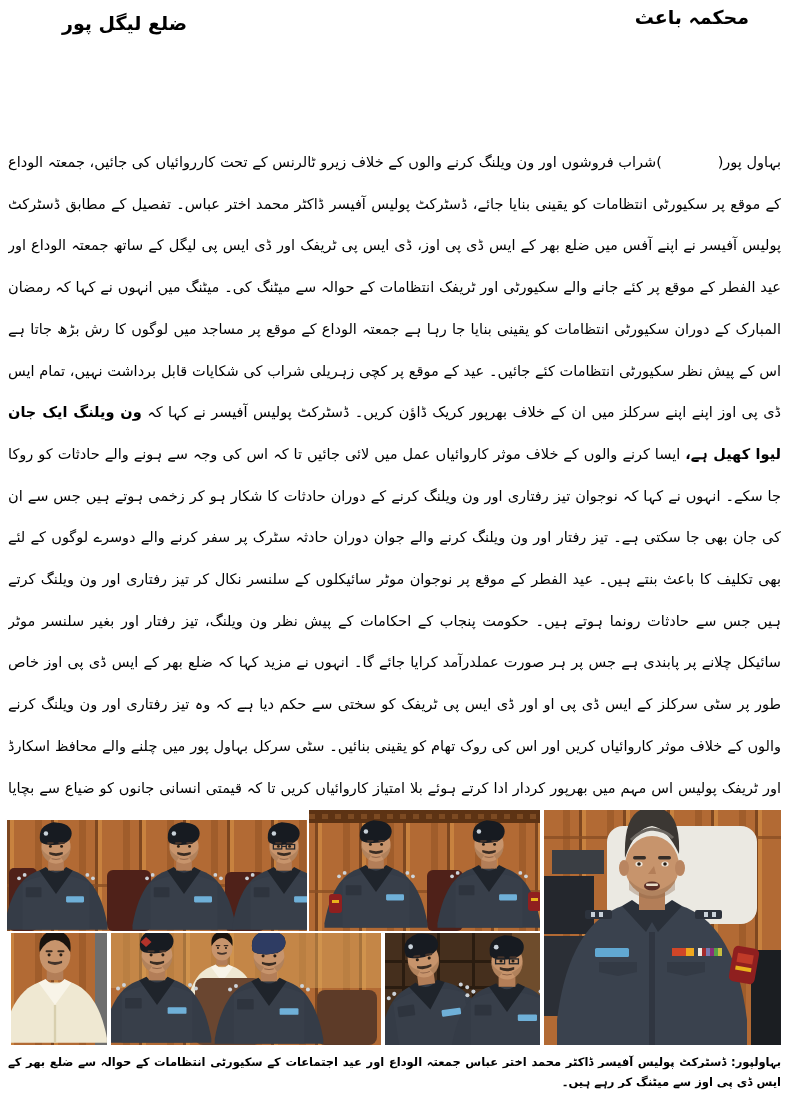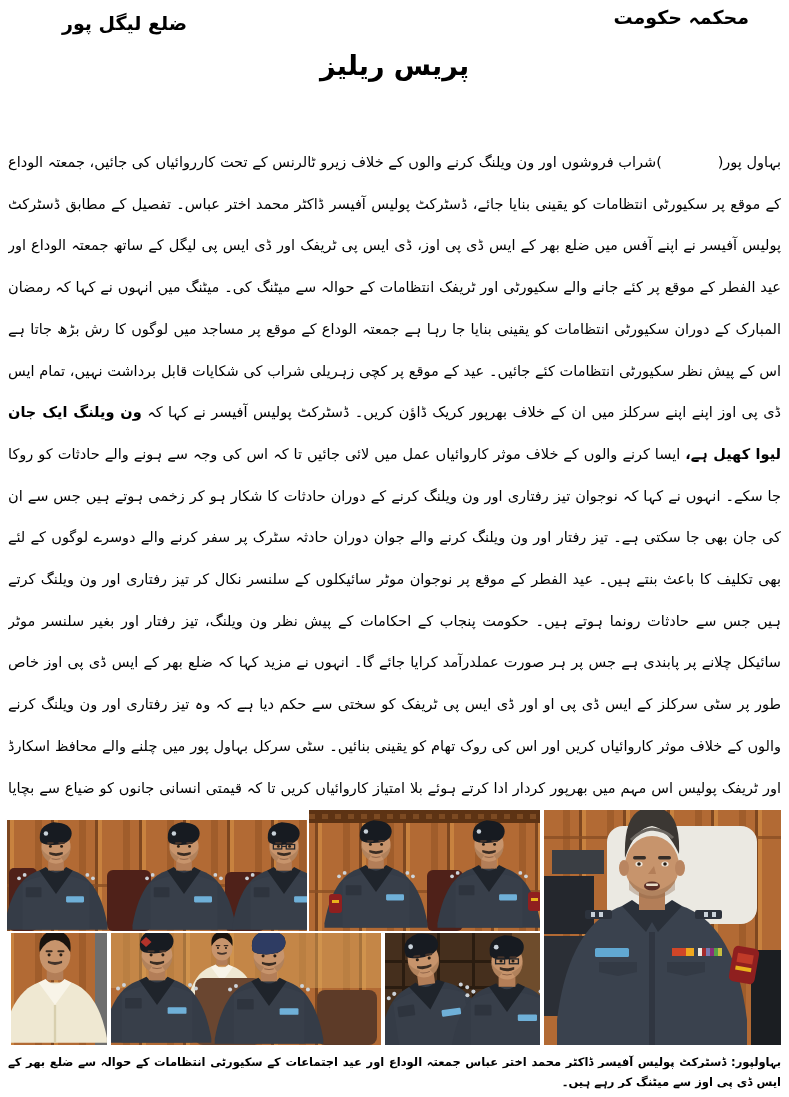--- a/index.html
+++ b/index.html
@@ -31,23 +31,22 @@
     text-align:justify;text-justify:inter-word;
     font-weight:bold;
   }
 </style>
 </head>
 <body>
 
 <div class="page">
 
   <div class="hdr">
-    <div class="dept">محکمہ حکومت</div>
+    <div class="dept">محکمہ باعث</div>
     <div class="district">ضلع لیگل پور</div>
-    <div class="title">پریس ریلیز</div>
   </div>
 
   <p class="body-text"><span>بہاول پور(&nbsp;&nbsp;&nbsp;&nbsp;&nbsp;&nbsp;&nbsp;&nbsp;&nbsp;&nbsp;&nbsp;&nbsp;)شراب فروشوں اور ون ویلنگ کرنے والوں کے خلاف زیرو ٹالرنس کے تحت کارروائیاں کی جائیں، جمعتہ الوداع کے موقع پر سکیورٹی انتظامات کو یقینی بنایا جائے، ڈسٹرکٹ پولیس آفیسر ڈاکٹر محمد اختر عباس۔ تفصیل کے مطابق ڈسٹرکٹ پولیس آفیسر نے اپنے آفس میں ضلع بھر کے ایس ڈی پی اوز، ڈی ایس پی ٹریفک اور ڈی ایس پی لیگل کے ساتھ جمعتہ الوداع اور عید الفطر کے موقع پر کئے جانے والے سکیورٹی اور ٹریفک انتظامات کے حوالہ سے میٹنگ کی۔ میٹنگ میں انہوں نے کہا کہ رمضان المبارک کے دوران سکیورٹی انتظامات کو یقینی بنایا جا رہا ہے جمعتہ الوداع کے موقع پر مساجد میں لوگوں کا رش بڑھ جاتا ہے اس کے پیش نظر سکیورٹی انتظامات کئے جائیں۔ عید کے موقع پر کچی زہریلی شراب کی شکایات قابل برداشت نہیں، تمام ایس ڈی پی اوز اپنے اپنے سرکلز میں ان کے خلاف بھرپور کریک ڈاؤن کریں۔ ڈسٹرکٹ پولیس آفیسر نے کہا کہ </span><b>ون ویلنگ ایک جان لیوا کھیل ہے،</b><span> ایسا کرنے والوں کے خلاف موثر کاروائیاں عمل میں لائی جائیں تا کہ اس کی وجہ سے ہونے والے حادثات کو روکا جا سکے۔ انہوں نے کہا کہ نوجوان تیز رفتاری اور ون ویلنگ کرنے کے دوران حادثات کا شکار ہو کر زخمی ہوتے ہیں جس سے ان کی جان بھی جا سکتی ہے۔ تیز رفتار اور ون ویلنگ کرنے والے جوان دوران حادثہ سٹرک پر سفر کرنے والے دوسرے لوگوں کے لئے بھی تکلیف کا باعث بنتے ہیں۔ عید الفطر کے موقع پر نوجوان موٹر سائیکلوں کے سلنسر نکال کر تیز رفتاری اور ون ویلنگ کرتے ہیں جس سے حادثات رونما ہوتے ہیں۔ حکومت پنجاب کے احکامات کے پیش نظر ون ویلنگ، تیز رفتار اور بغیر سلنسر موٹر سائیکل چلانے پر پابندی ہے جس پر ہر صورت عملدرآمد کرایا جائے گا۔ انہوں نے مزید کہا کہ ضلع بھر کے ایس ڈی پی اوز خاص طور پر سٹی سرکلز کے ایس ڈی پی او اور ڈی ایس پی ٹریفک کو سختی سے حکم دیا ہے کہ وہ تیز رفتاری اور ون ویلنگ کرنے والوں کے خلاف موثر کاروائیاں کریں اور اس کی روک تھام کو یقینی بنائیں۔ سٹی سرکل بہاول پور میں چلنے والے محافظ اسکارڈ اور ٹریفک پولیس اس مہم میں بھرپور کردار ادا کرتے ہوئے بلا امتیاز کاروائیاں کریں تا کہ قیمتی انسانی جانوں کو ضیاع سے بچایا جا سکے۔</span></p>
 
   <div class="collage">
     <svg width="775" height="235" viewBox="0 0 775 235" xmlns="http://www.w3.org/2000/svg">
       <defs>
         <pattern id="wd" width="44" height="235" patternUnits="userSpaceOnUse">
           <rect width="44" height="235" fill="#b26a34"></rect>
           <rect x="0" width="3" height="235" fill="#7e4720"></rect>

